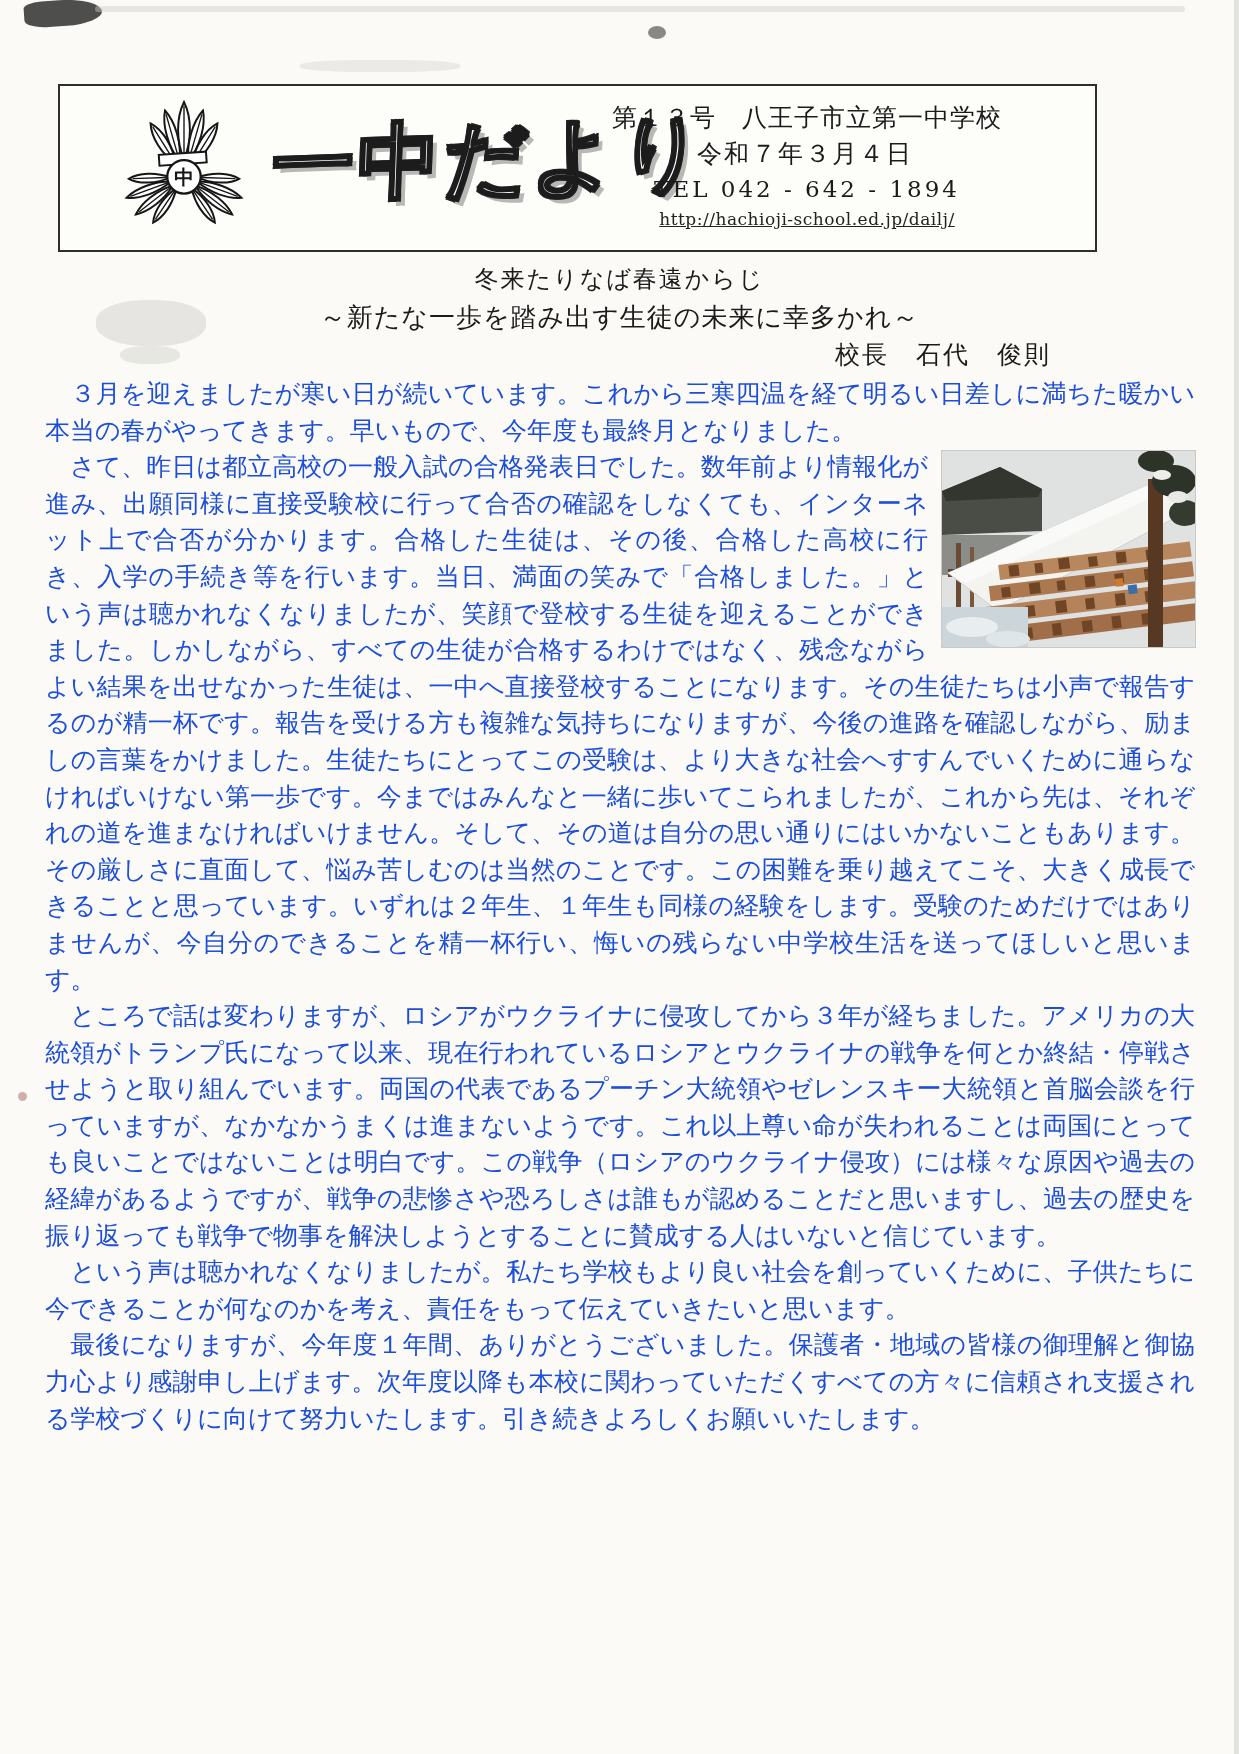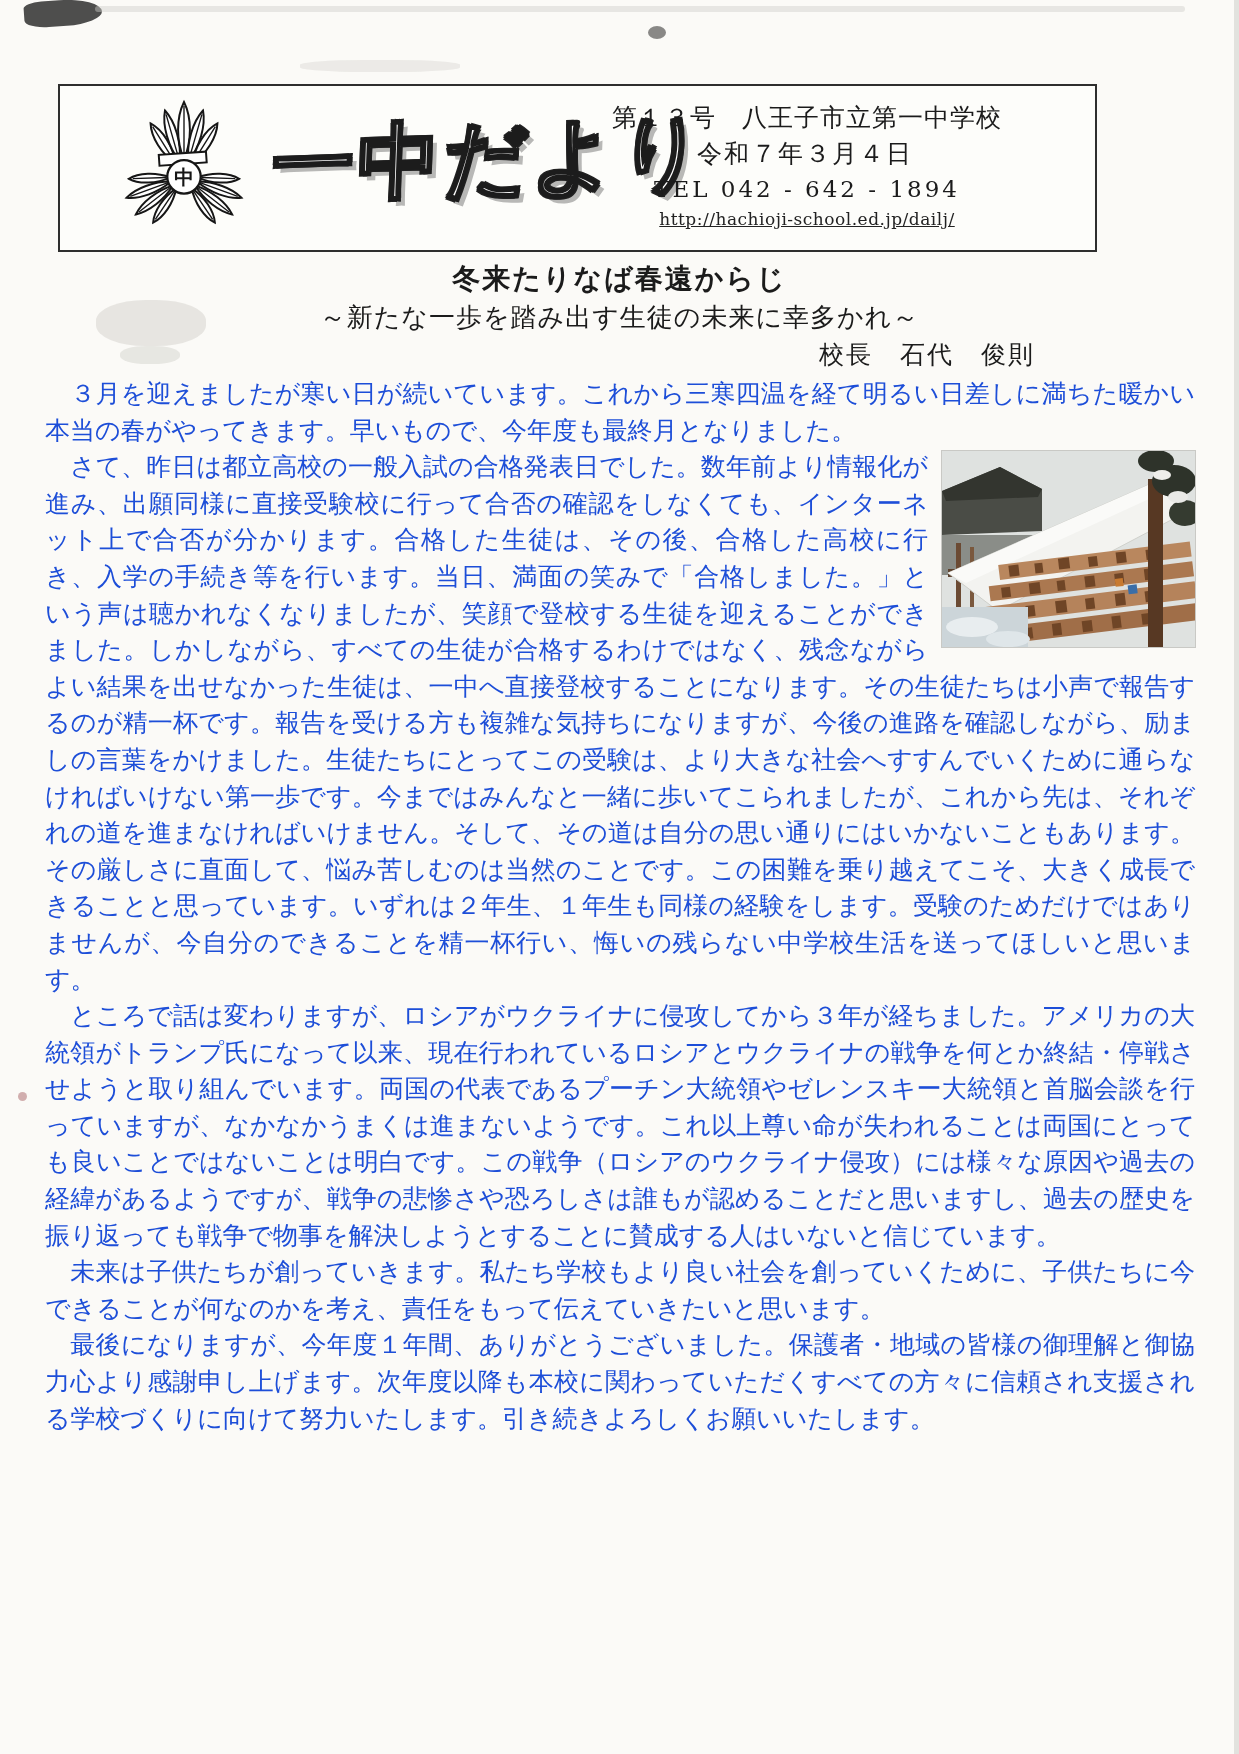--- a/index.html
+++ b/index.html
@@ -26,24 +26,24 @@
   .header-info{
     position:absolute;right:78px;top:14px;width:420px;text-align:center;
     font-family:"DejaVu Serif","Liberation Serif",serif;
   }
   .header-info .jp1{font-size:25px;letter-spacing:1px;line-height:36px;white-space:nowrap;}
   .header-info .jp2{font-size:25px;letter-spacing:2px;line-height:36px;padding-right:4px;}
   .header-info .tel{font-size:23px;letter-spacing:3px;line-height:34px;}
   .header-info .url{font-size:17px;letter-spacing:.5px;line-height:26px;color:#222;text-decoration:underline;}
   
   .headline{position:absolute;left:0;top:260px;width:1239px;text-align:center;}
-  .headline .h1{font-size:28px;letter-spacing:2px;line-height:38px;font-weight:bold;}
+  .headline .h1{font-size:24px;letter-spacing:2px;line-height:38px;}
   .headline .h2{font-size:26px;letter-spacing:1px;line-height:38px;}
   .signature{
-    position:absolute;top:338px;right:204px;font-size:25px;letter-spacing:2px;
+    position:absolute;top:338px;right:188px;font-size:25px;letter-spacing:2px;
   }
   
   .body-text{
     position:absolute;left:45px;top:376px;width:1150px;
     font-size:25px;line-height:36.6px;text-align:justify;
     color:#1d4ed8;
   }
   .body-text p{margin:0;}
   .photo-wrap{
     float:right;width:253px;height:196px;margin:2px 0 18px 14px;
@@ -229,17 +229,17 @@
           <ellipse cx="220" cy="24" rx="9" ry="5" fill="#eeeeea"></ellipse>
 
           <rect x="0" y="156" width="86" height="40" fill="#ccd5d9"></rect>
           <ellipse cx="30" cy="176" rx="26" ry="10" fill="#e8edef"></ellipse>
           <ellipse cx="66" cy="188" rx="22" ry="8" fill="#dfe6e9"></ellipse>
         </svg>
       </span><span>　さて、昨日は都立高校の一般入試の合格発表日でした。数年前より情報化が進み、出願同様に直接受験校に行って合否の確認をしなくても、インターネット上で合否が分かります。合格した生徒は、その後、合格した高校に行き、入学の手続き等を行います。当日、満面の笑みで「合格しました。」という声は聴かれなくなりましたが、笑顔で登校する生徒を迎えることができました。しかしながら、すべての生徒が合格するわけではなく、残念ながらよい結果を出せなかった生徒は、一中へ直接登校することになります。その生徒たちは小声で報告するのが精一杯です。報告を受ける方も複雑な気持ちになりますが、今後の進路を確認しながら、励ましの言葉をかけました。生徒たちにとってこの受験は、より大きな社会へすすんでいくために通らなければいけない第一歩です。今まではみんなと一緒に歩いてこられましたが、これから先は、それぞれの道を進まなければいけません。そして、その道は自分の思い通りにはいかないこともあります。その厳しさに直面して、悩み苦しむのは当然のことです。この困難を乗り越えてこそ、大きく成長できることと思っています。いずれは２年生、１年生も同様の経験をします。受験のためだけではありませんが、今自分のできることを精一杯行い、悔いの残らない中学校生活を送ってほしいと思います。</span>
     </p>
 
     <p><span>　ところで話は変わりますが、ロシアがウクライナに侵攻してから３年が経ちました。アメリカの大統領がトランプ氏になって以来、現在行われているロシアとウクライナの戦争を何とか終結・停戦させようと取り組んでいます。両国の代表であるプーチン大統領やゼレンスキー大統領と首脳会談を行っていますが、なかなかうまくは進まないようです。これ以上尊い命が失われることは両国にとっても良いことではないことは明白です。この戦争（ロシアのウクライナ侵攻）には様々な原因や過去の経緯があるようですが、戦争の悲惨さや恐ろしさは誰もが認めることだと思いますし、過去の歴史を振り返っても戦争で物事を解決しようとすることに賛成する人はいないと信じています。</span></p>
-    <p><span>　未来は子供たちが創っていきます。私たち学校もより良い社会を創っていくために、子供たちに今できることが何なのかを考え、責任をもって伝えていきたいと思います。</span></p>
+    <p><span>　という声は聴かれなくなりましたが。私たち学校もより良い社会を創っていくために、子供たちに今できることが何なのかを考え、責任をもって伝えていきたいと思います。</span></p>
     <p><span>　最後になりますが、今年度１年間、ありがとうございました。保護者・地域の皆様の御理解と御協力心より感謝申し上げます。次年度以降も本校に関わっていただくすべての方々に信頼され支援される学校づくりに向けて努力いたします。引き続きよろしくお願いいたします。</span></p>
   </div>
 
 </div>
 
 </body></html>

